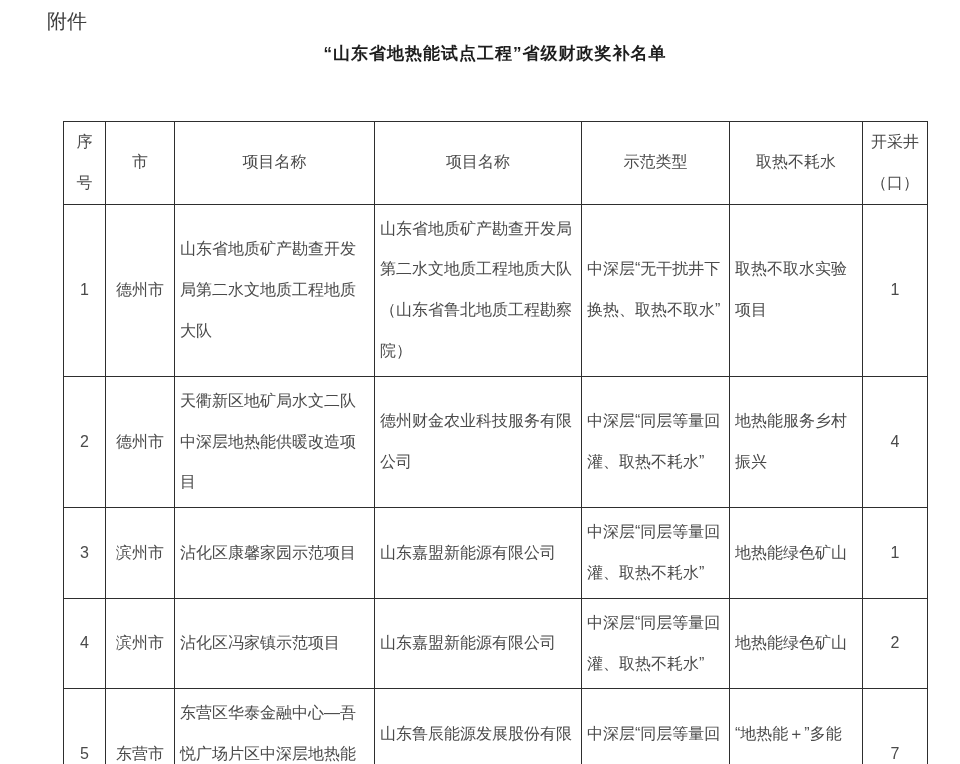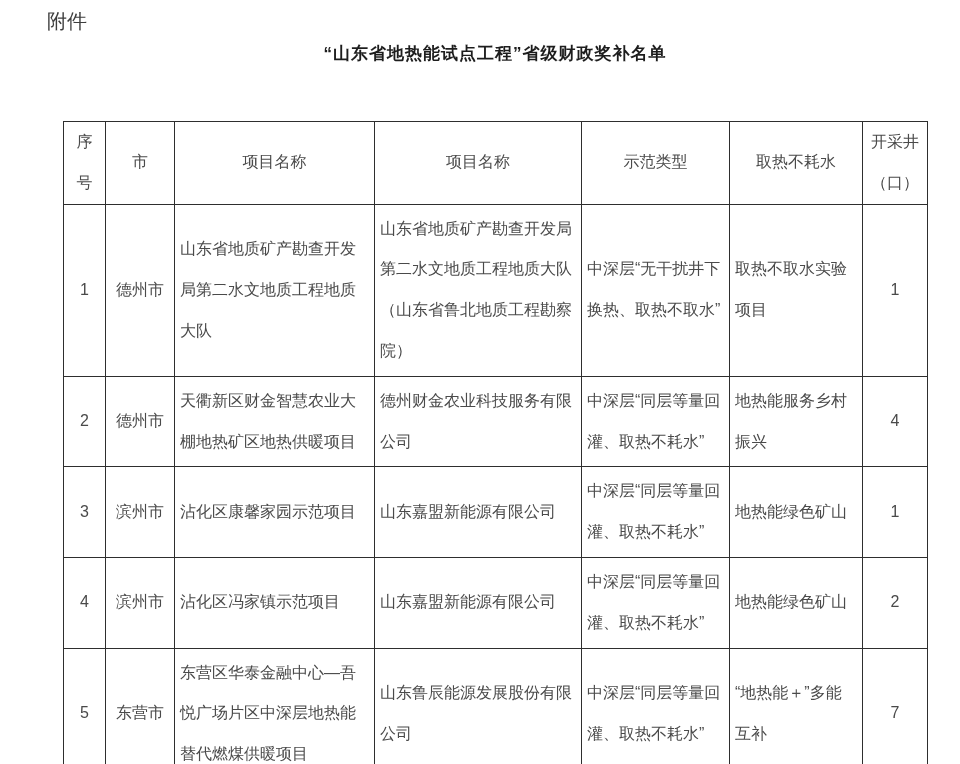--- a/index.html
+++ b/index.html
@@ -91,21 +91,21 @@
       <td class="c-center">德州市</td>
       <td class="c-left">山东省地质矿产勘查开发局第二水文地质工程地质大队</td>
       <td class="c-left">山东省地质矿产勘查开发局第二水文地质工程地质大队（山东省鲁北地质工程勘察院）</td>
       <td class="c-left">中深层“无干扰井下换热、取热不取水”</td>
       <td class="c-left">取热不取水实验项目</td>
       <td class="c-center">1</td>
     </tr>
     <tr class="row-2">
       <td class="c-center">2</td>
       <td class="c-center">德州市</td>
-      <td class="c-left">天衢新区财金智慧农业大棚地热矿区地热供暖项目</td>
+      <td class="c-left">天衢新区地矿局水文二队中深层地热能供暖改造项目</td>
       <td class="c-left">德州财金农业科技服务有限公司</td>
       <td class="c-left">中深层“同层等量回灌、取热不耗水”</td>
       <td class="c-left">地热能服务乡村振兴</td>
       <td class="c-center">4</td>
     </tr>
     <tr class="row-3">
       <td class="c-center">3</td>
       <td class="c-center">滨州市</td>
       <td class="c-left">沾化区康馨家园示范项目</td>
       <td class="c-left">山东嘉盟新能源有限公司</td>

